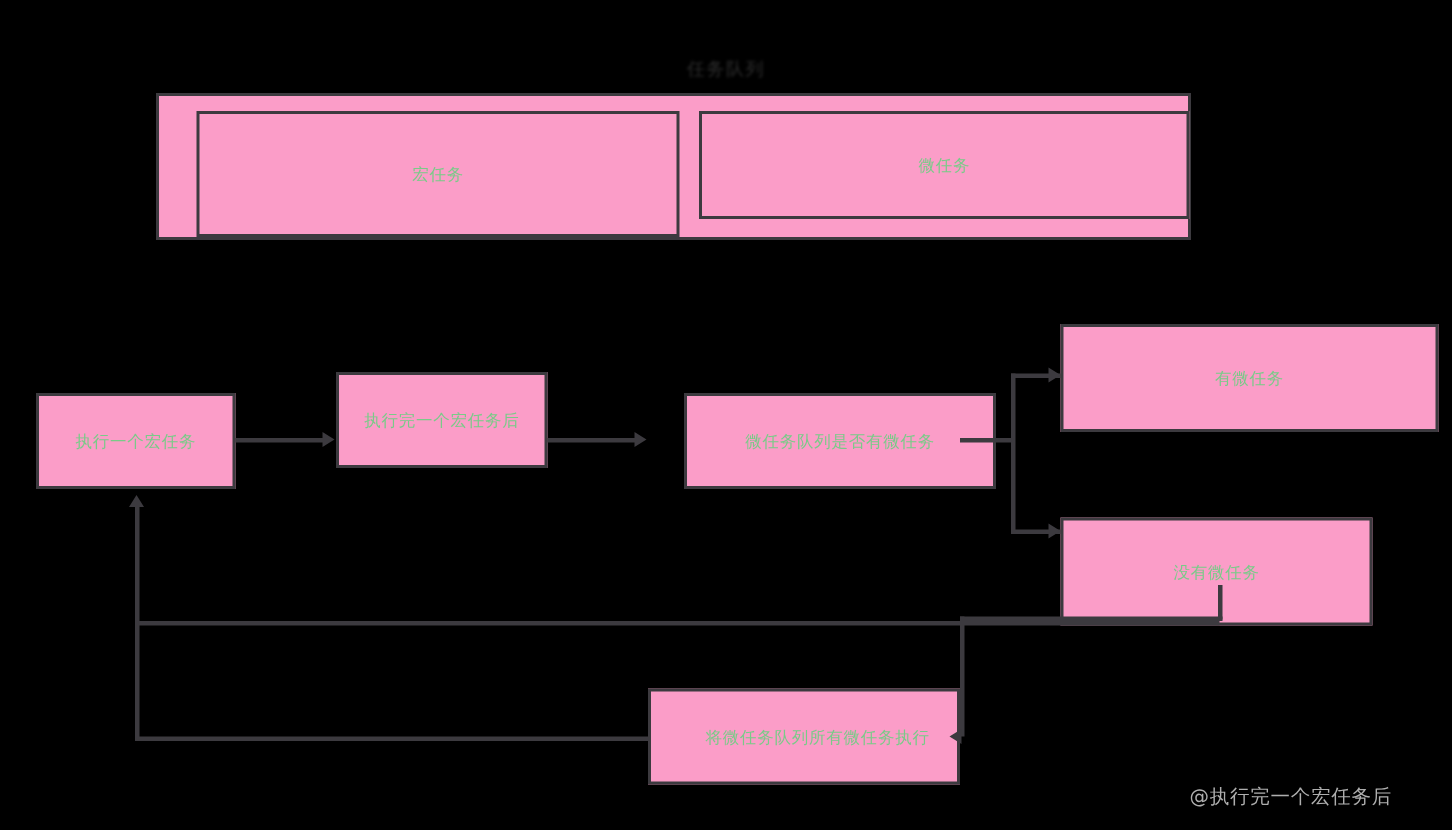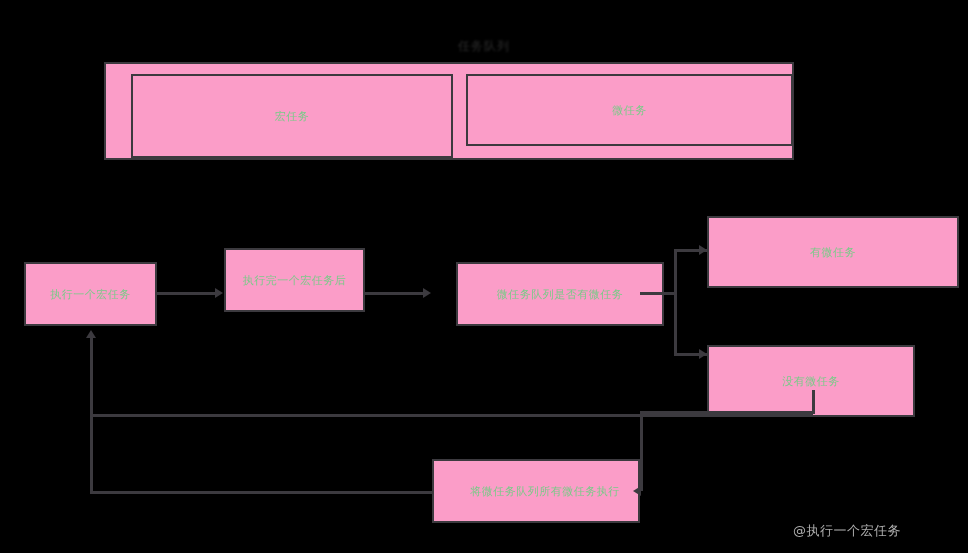--- a/index.html
+++ b/index.html
@@ -158,15 +158,15 @@
   <div class="edge-h" style="left:640px; top:411px; width:175px;"></div>
   <div class="edge-v" style="left:640px; top:411px; height:80px;"></div>
   <div class="arrow-left" style="left:633px; top:486px;"></div>
 
   <div class="edge-h" style="left:90px; top:491px; width:344px;"></div>
   <div class="edge-v" style="left:90px; top:338px; height:155px;"></div>
   <div class="arrow-up" style="left:86px; top:330px;"></div>
 
   <div class="edge-h" style="left:90px; top:414px; width:723px;"></div>
 
-  <div class="watermark" style="left:793px; top:522px;">@执行一个宏任务</div>
+  <div class="watermark" style="left:793px; top:522px;">@执行完一个宏任务后</div>
 
 </div>
 
 </body></html>

